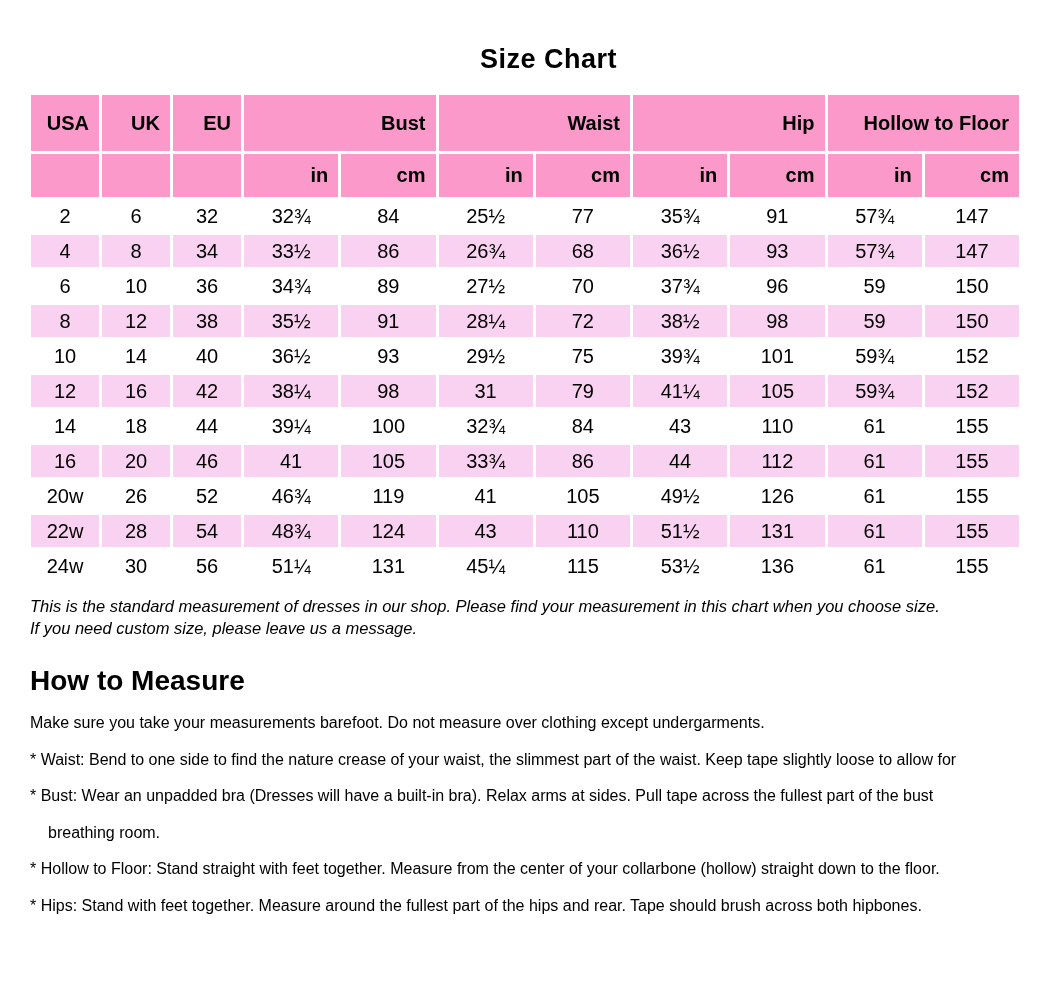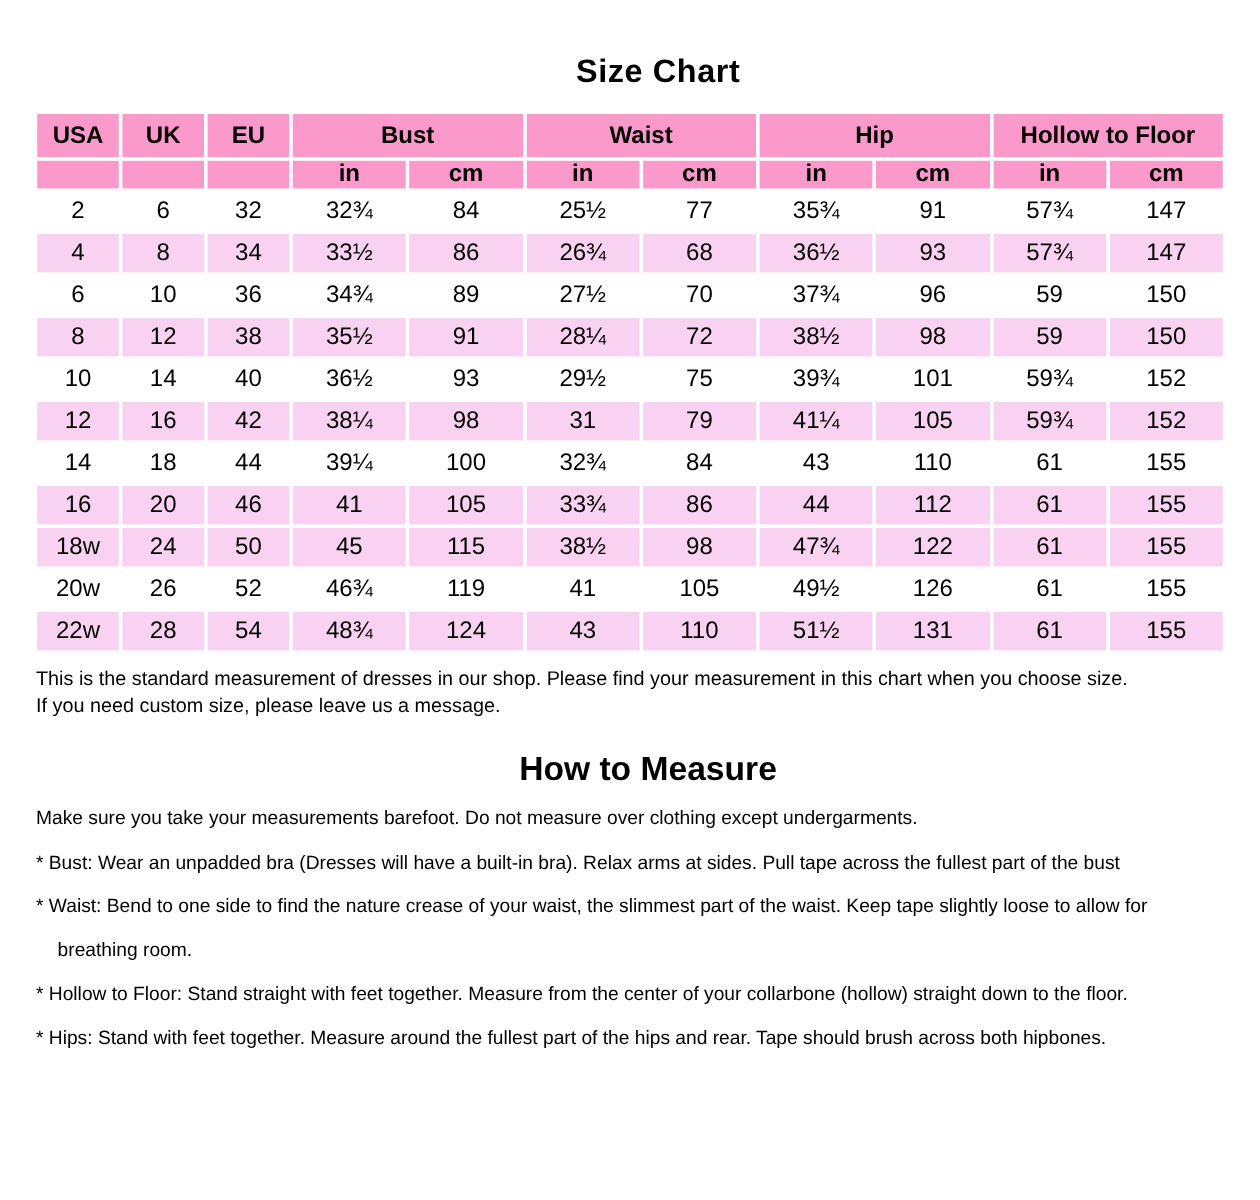--- a/index.html
+++ b/index.html
@@ -28,48 +28,48 @@
     border-spacing: 3px;
     table-layout: fixed;
     width: 994px;
     margin: 17px auto 0 auto;
   }
   table.size-chart col.c-size { width: 68px; }
   table.size-chart th {
     background: #FB9ACA;
     font-weight: bold;
     font-size: 20px;
-    text-align: center;
-    padding: 0;
+    text-align: right;
+    padding: 10px;
   }
   table.size-chart thead tr.group-row th { height: 36px; }
   table.size-chart thead tr.unit-row th { height: 16px; }
   table.size-chart td {
     background: #ffffff;
     font-size: 20px;
     text-align: center;
     height: 32px;
     line-height: 32px;
     padding: 0;
     white-space: nowrap;
   }
   table.size-chart tr.alt td { background: #FAD2F1; }
 
   .notes {
     margin: 10px 0 0 30px;
     font-size: 16.5px;
     line-height: 22px;
+    font-style: italic;
   }
   .notes div { white-space: nowrap; }
 
   .measure-heading {
     font-size: 28px;
     font-weight: bold;
     margin: 26px 0 8px 30px;
-    text-align: center;
   }
   .instructions {
     margin: 0 0 0 30px;
     font-size: 16px;
     line-height: 20.5px;
   }
   .instructions div { white-space: nowrap; margin-top: 16px; }
   .instructions .indent { padding-left: 18px; }
 </style>
 </head>
@@ -215,33 +215,20 @@
           <td>46</td>
           <td>41</td>
           <td>105</td>
           <td>33¾</td>
           <td>86</td>
           <td>44</td>
           <td>112</td>
           <td>61</td>
           <td>155</td>
         </tr>
-        <tr class="alt">
-          <td>18w</td>
-          <td>24</td>
-          <td>50</td>
-          <td>45</td>
-          <td>115</td>
-          <td>38½</td>
-          <td>98</td>
-          <td>47¾</td>
-          <td>122</td>
-          <td>61</td>
-          <td>155</td>
-        </tr>
         <tr>
           <td>20w</td>
           <td>26</td>
           <td>52</td>
           <td>46¾</td>
           <td>119</td>
           <td>41</td>
           <td>105</td>
           <td>49½</td>
           <td>126</td>
@@ -254,32 +241,45 @@
           <td>54</td>
           <td>48¾</td>
           <td>124</td>
           <td>43</td>
           <td>110</td>
           <td>51½</td>
           <td>131</td>
           <td>61</td>
           <td>155</td>
         </tr>
+        <tr>
+          <td>24w</td>
+          <td>30</td>
+          <td>56</td>
+          <td>51¼</td>
+          <td>131</td>
+          <td>45¼</td>
+          <td>115</td>
+          <td>53½</td>
+          <td>136</td>
+          <td>61</td>
+          <td>155</td>
+        </tr>
       </tbody>
   </table>
 
   <div class="notes">
     <div>This is the standard measurement of dresses in our shop. Please find your measurement in this chart when you choose size.</div>
     <div>If you need custom size, please leave us a message.</div>
   </div>
 
   <h2 class="measure-heading">How to Measure</h2>
 
   <div class="instructions">
     <div>Make sure you take your measurements barefoot. Do not measure over clothing except undergarments.</div>
+    <div>* Waist: Bend to one side to find the nature crease of your waist, the slimmest part of the waist. Keep tape slightly loose to allow for</div>
     <div>* Bust: Wear an unpadded bra (Dresses will have a built-in bra). Relax arms at sides. Pull tape across the fullest part of the bust</div>
-    <div>* Waist: Bend to one side to find the nature crease of your waist, the slimmest part of the waist. Keep tape slightly loose to allow for</div>
     <div class="indent">breathing room.</div>
     <div>* Hollow to Floor: Stand straight with feet together. Measure from the center of your collarbone (hollow) straight down to the floor.</div>
     <div>* Hips: Stand with feet together. Measure around the fullest part of the hips and rear. Tape should brush across both hipbones.</div>
   </div>
 
 </div>
 
 </body></html>

